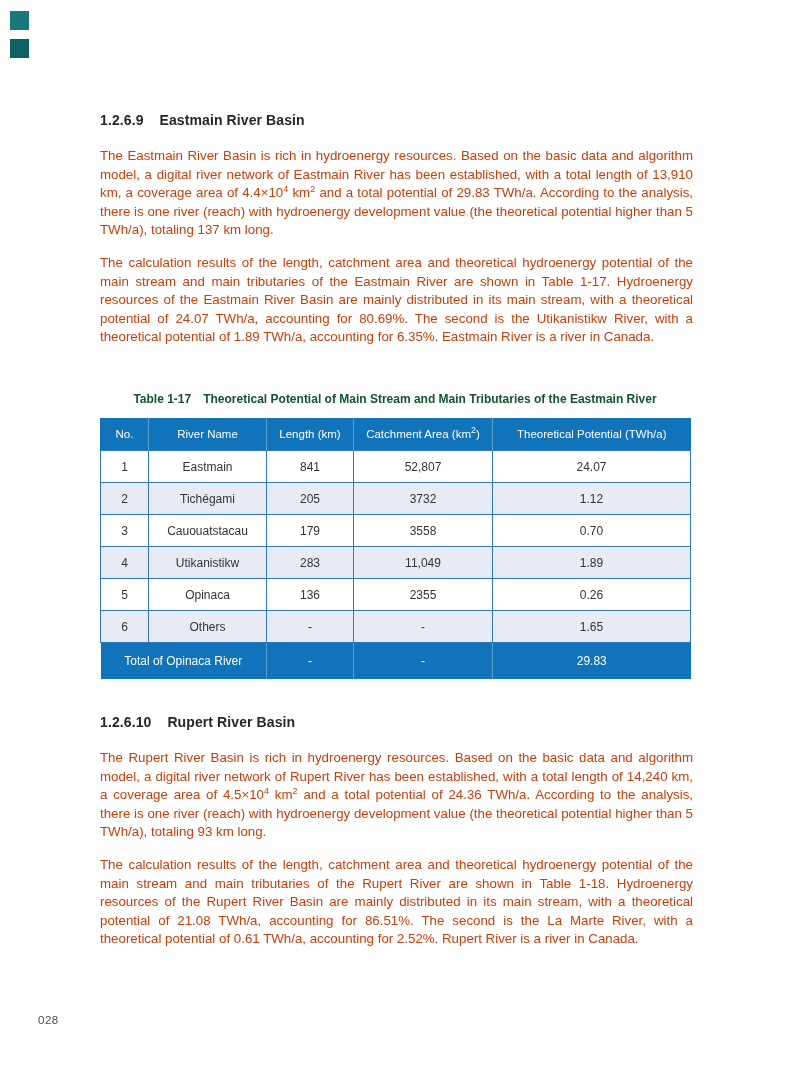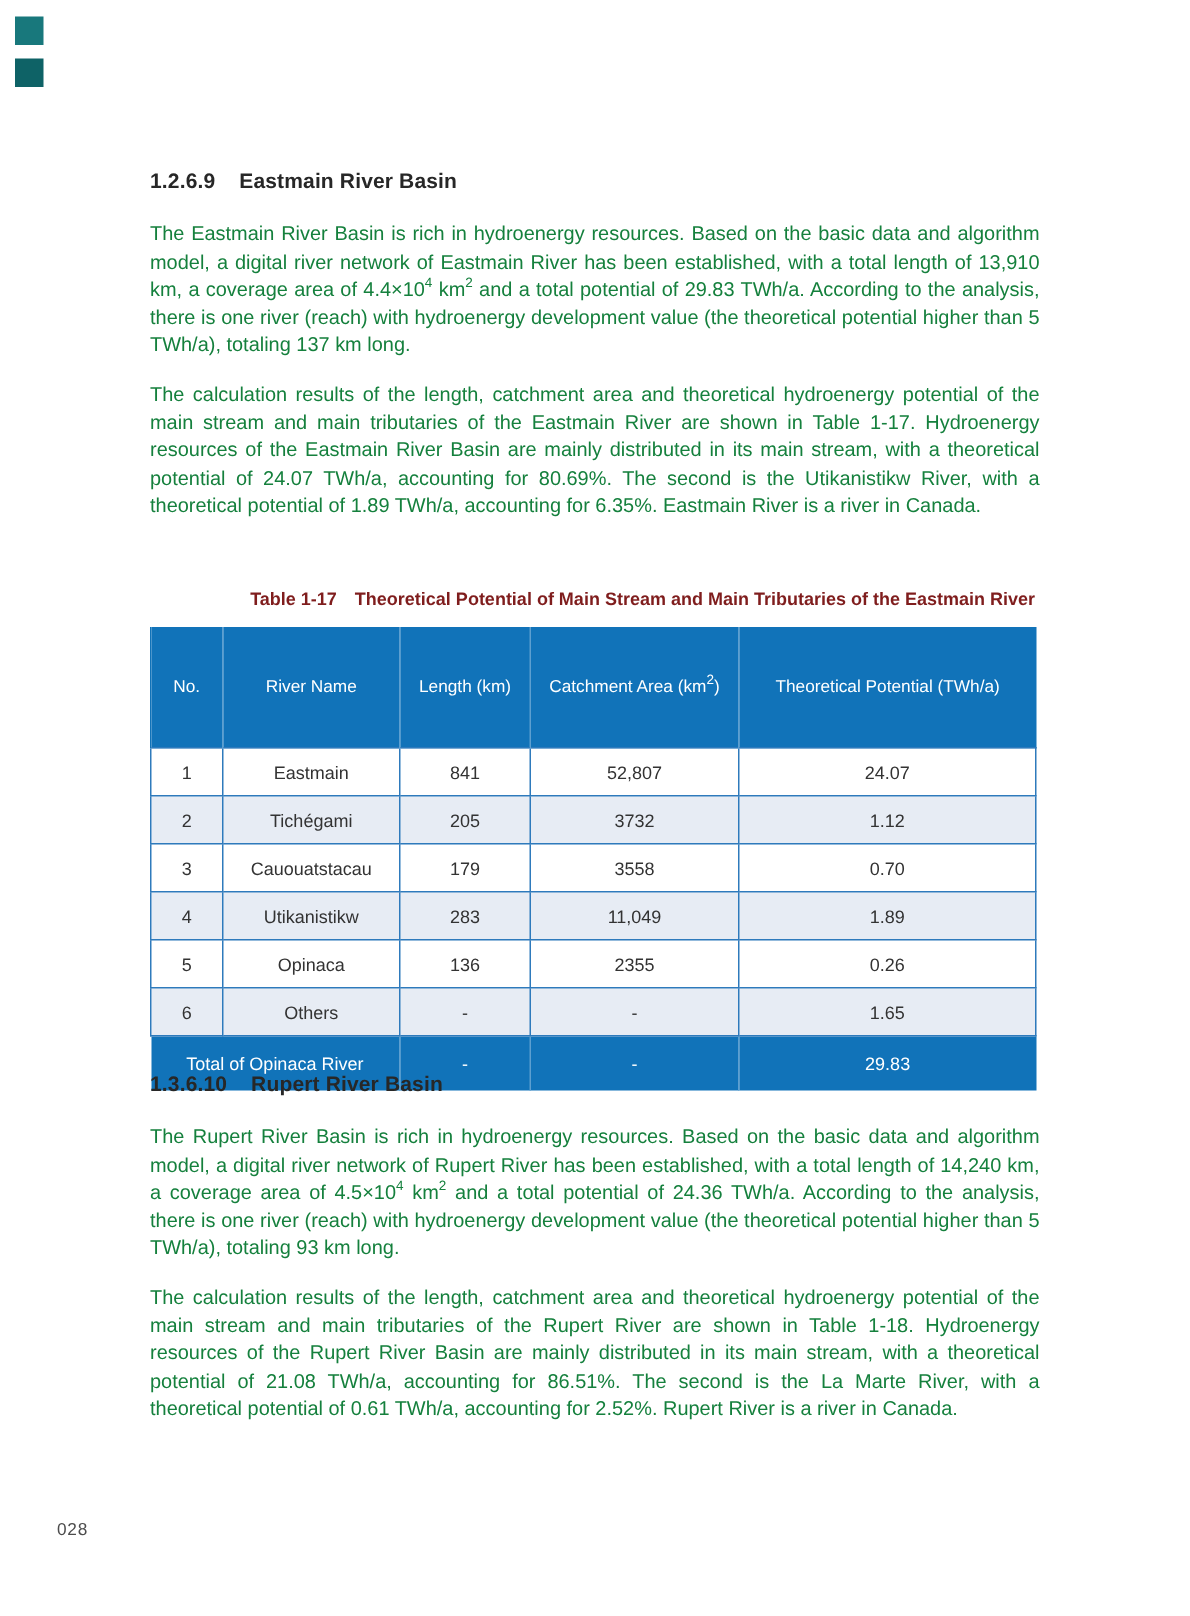--- a/index.html
+++ b/index.html
@@ -14,37 +14,37 @@
   .sq2 { top:39px; background:#0e6266; }
 
   .sec-heading {
     left:100px; width:593px; font-size:14px; font-weight:bold; color:#272727;
     letter-spacing:.1px; white-space:nowrap;
   }
   .sec-heading .num { margin-right:16px;text-align:center; }
 
   .body-par {
     left:100px; width:593px; font-size:13.3px; line-height:18.6px;
-    text-align:justify; color:#15803d; margin:0;
+    text-align:justify; color:#c2410c; margin:0;
   }
   sup { font-size:9px; line-height:0; vertical-align:super; }
 
   .tbl-caption {
-    left:100px; width:590px; text-align:right; font-size:12px; font-weight:bold;
-    color:#7f1d1d; white-space:nowrap;
+    left:100px; width:590px; text-align:center; font-size:12px; font-weight:bold;
+    color:#14532d; white-space:nowrap;
   }
   .tbl-caption .cap-label { margin-right:12px; }
 
   table.riv {
     position:absolute; left:100px; top:418px; width:590px;
     border-collapse:collapse; table-layout:fixed;
   }
   table.riv thead th {
     background:#1173b9; color:#ffffff; font-weight:normal; font-size:11.5px;
-    height:48px; padding:16px 2px; border-left:1px solid #5d9fd0; text-align:center;
+    height:32px; padding:0 2px; border-left:1px solid #5d9fd0; text-align:center;
   }
   table.riv thead th:first-child { border-left:1px solid #1173b9; }
   table.riv tbody td {
     height:31px; font-size:12px; text-align:center; color:#333333;
     border:1px solid #2e7abc; padding:0 2px; background:#ffffff;
   }
   table.riv tbody tr.stripe td { background:#e7ecf4; }
   table.riv tfoot td {
     background:#1173b9; color:#ffffff; font-size:12px; text-align:center;
     height:34px; border-left:1px solid #5d9fd0; border-top:1px solid #2e7abc;
@@ -140,21 +140,21 @@
       <tr>
         <td colspan="2">Total of Opinaca River</td>
         <td>-</td>
         <td>-</td>
         <td>29.83</td>
       </tr>
     </tfoot>
   </table>
 
   <div class="abs sec-heading" style="top:714px;">
-    <span class="num">1.3.6.10</span><span>Rupert River Basin</span>
+    <span class="num">1.2.6.10</span><span>Rupert River Basin</span>
   </div>
 
   <p class="abs body-par" style="top:749px;"><span>The Rupert River Basin is rich in hydroenergy resources. Based on the basic data and algorithm model, a digital river network of Rupert River has been established, with a total length of 14,240 km, a coverage area of 4.5×10</span><sup>4</sup><span> km</span><sup>2</sup><span> and a total potential of 24.36 TWh/a. According to the analysis, there is one river (reach) with hydroenergy development value (the theoretical potential higher than 5 TWh/a), totaling 93 km long.</span></p>
 
   <p class="abs body-par" style="top:856px;">The calculation results of the length, catchment area and theoretical hydroenergy potential of the main stream and main tributaries of the Rupert River are shown in Table 1-18. Hydroenergy resources of the Rupert River Basin are mainly distributed in its main stream, with a theoretical potential of 21.08 TWh/a, accounting for 86.51%. The second is the La Marte River, with a theoretical potential of 0.61 TWh/a, accounting for 2.52%. Rupert River is a river in Canada.</p>
 
   <div class="abs page-num">028</div>
 
 </div>
 

